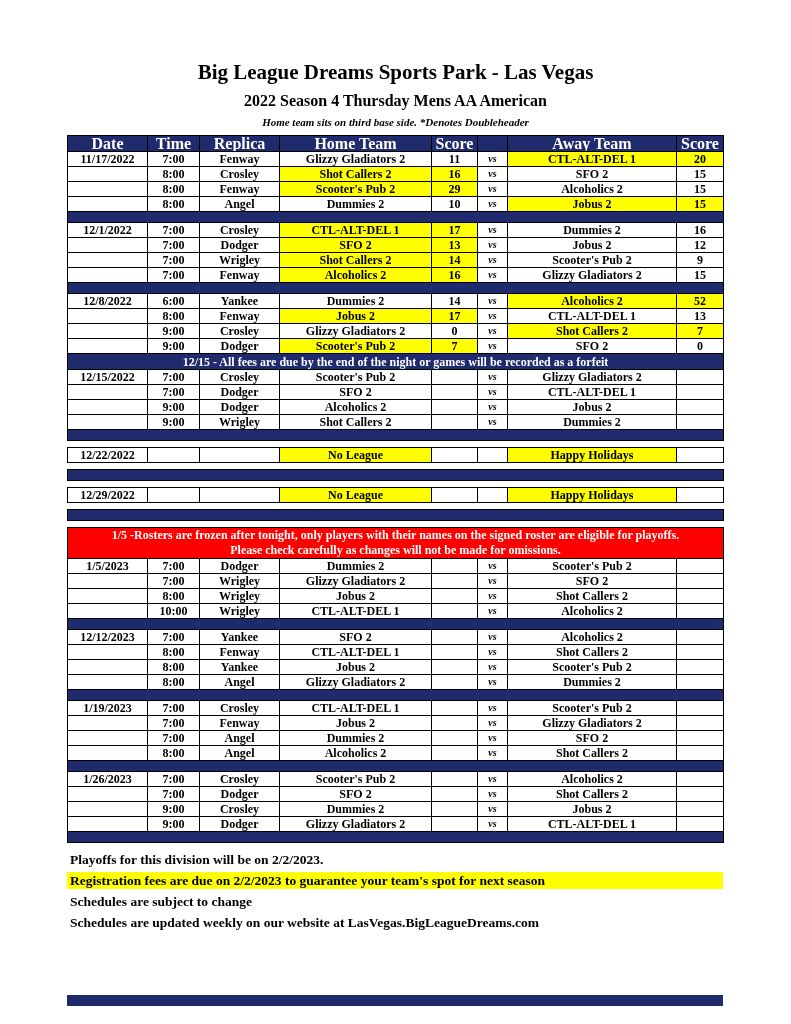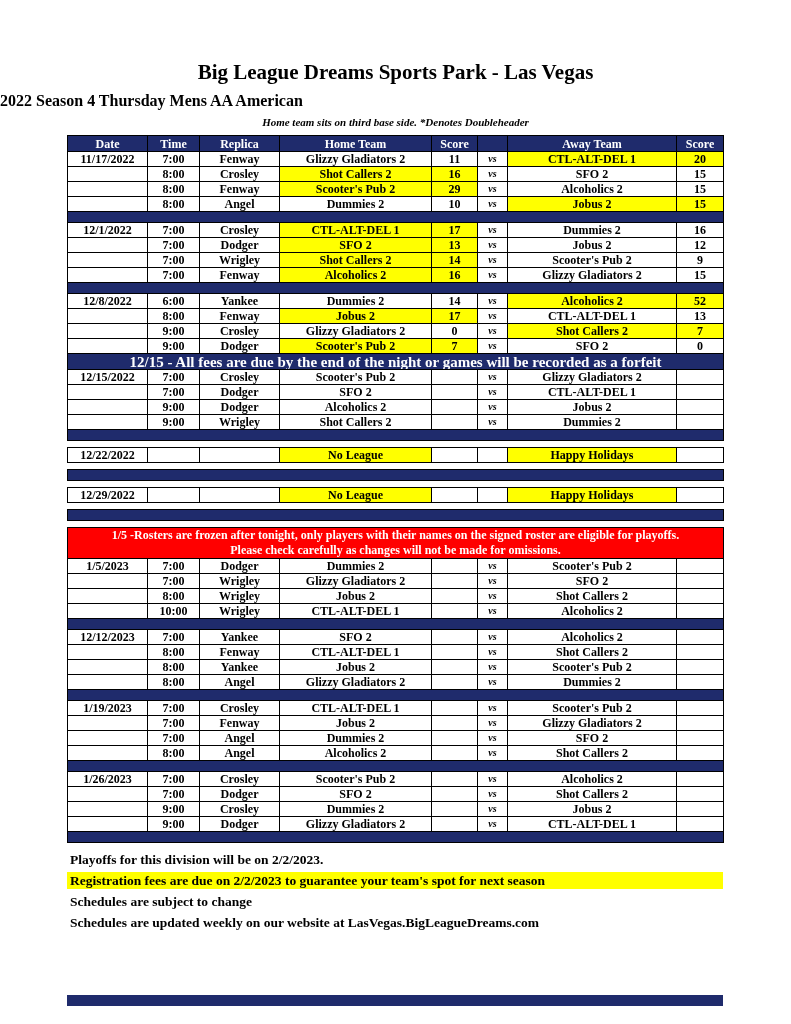--- a/index.html
+++ b/index.html
@@ -2,33 +2,33 @@
 <html style="--navy: #1f2b6c; --yellow: #ffff00; --red: #ff0000;"><head>
 <meta charset="utf-8">
 <style>
   :root { --navy:#1f2b6c; --yellow:#ffff00; --red:#ff0000; }
   * { box-sizing: border-box; }
   html, body { margin:0; padding:0; }
   body { width:791px; height:1024px; background:#fff; font-family:"Liberation Serif", serif; color:#000; }
   .page { position:relative; width:791px; height:1020px; overflow:hidden; background:#fff; }
 
   .title    { margin:60px 0 0; text-align:center; font-size:21px; font-weight:bold; }
-  .subtitle { margin:7px 0 0;  text-align:left; font-size:16px; font-weight:bold; }
+  .subtitle { margin:7px 0 0;  text-align:center; font-size:16px; font-weight:bold; }
   .note     { margin:6px 0 0;  text-align:center; font-size:11px; font-weight:bold; font-style:italic; }
 
   table.schedule { border-collapse:collapse; table-layout:fixed; width:656px; margin:7px 0 0 67px;
                    font-size:12px; font-weight:bold; }
   .schedule th, .schedule td { border:1px solid #000; padding:0 2px; height:15px; line-height:14px;
                    text-align:center; overflow:hidden; white-space:nowrap; }
-  .schedule th { background:var(--navy); color:#fff; height:16px; font-size:12px; }
+  .schedule th { background:var(--navy); color:#fff; height:16px; font-size:16px; }
   td.vs    { font-style:italic; font-size:10px; }
   td.hl    { background:var(--yellow); }
   td.separator { background:var(--navy); height:11px; border:1px solid #000; }
   td.spacer    { background:#fff; height:7px; border:none; }
-  td.notice    { background:var(--navy); color:#fff; height:16px; font-size:15px;text-align:center; }
+  td.notice    { background:var(--navy); color:#fff; height:16px; font-size:12px;text-align:center; }
   td.alert     { background:var(--red); color:#fff; height:31px; font-size:12px; line-height:14px; }
   td.alert div { line-height:15px; }
 
   .footer { margin:8px 0 0 67px; width:656px; font-weight:bold; font-size:13.5px; }
   .footer .fline { margin-top:4px; line-height:17px; padding-left:3px; }
   .footer .fline.hl { background:var(--yellow); }
 
   .bottom-bar { position:absolute; left:67px; bottom:14px; width:656px; height:11px; background:var(--navy); }
 </style>
 </head>

